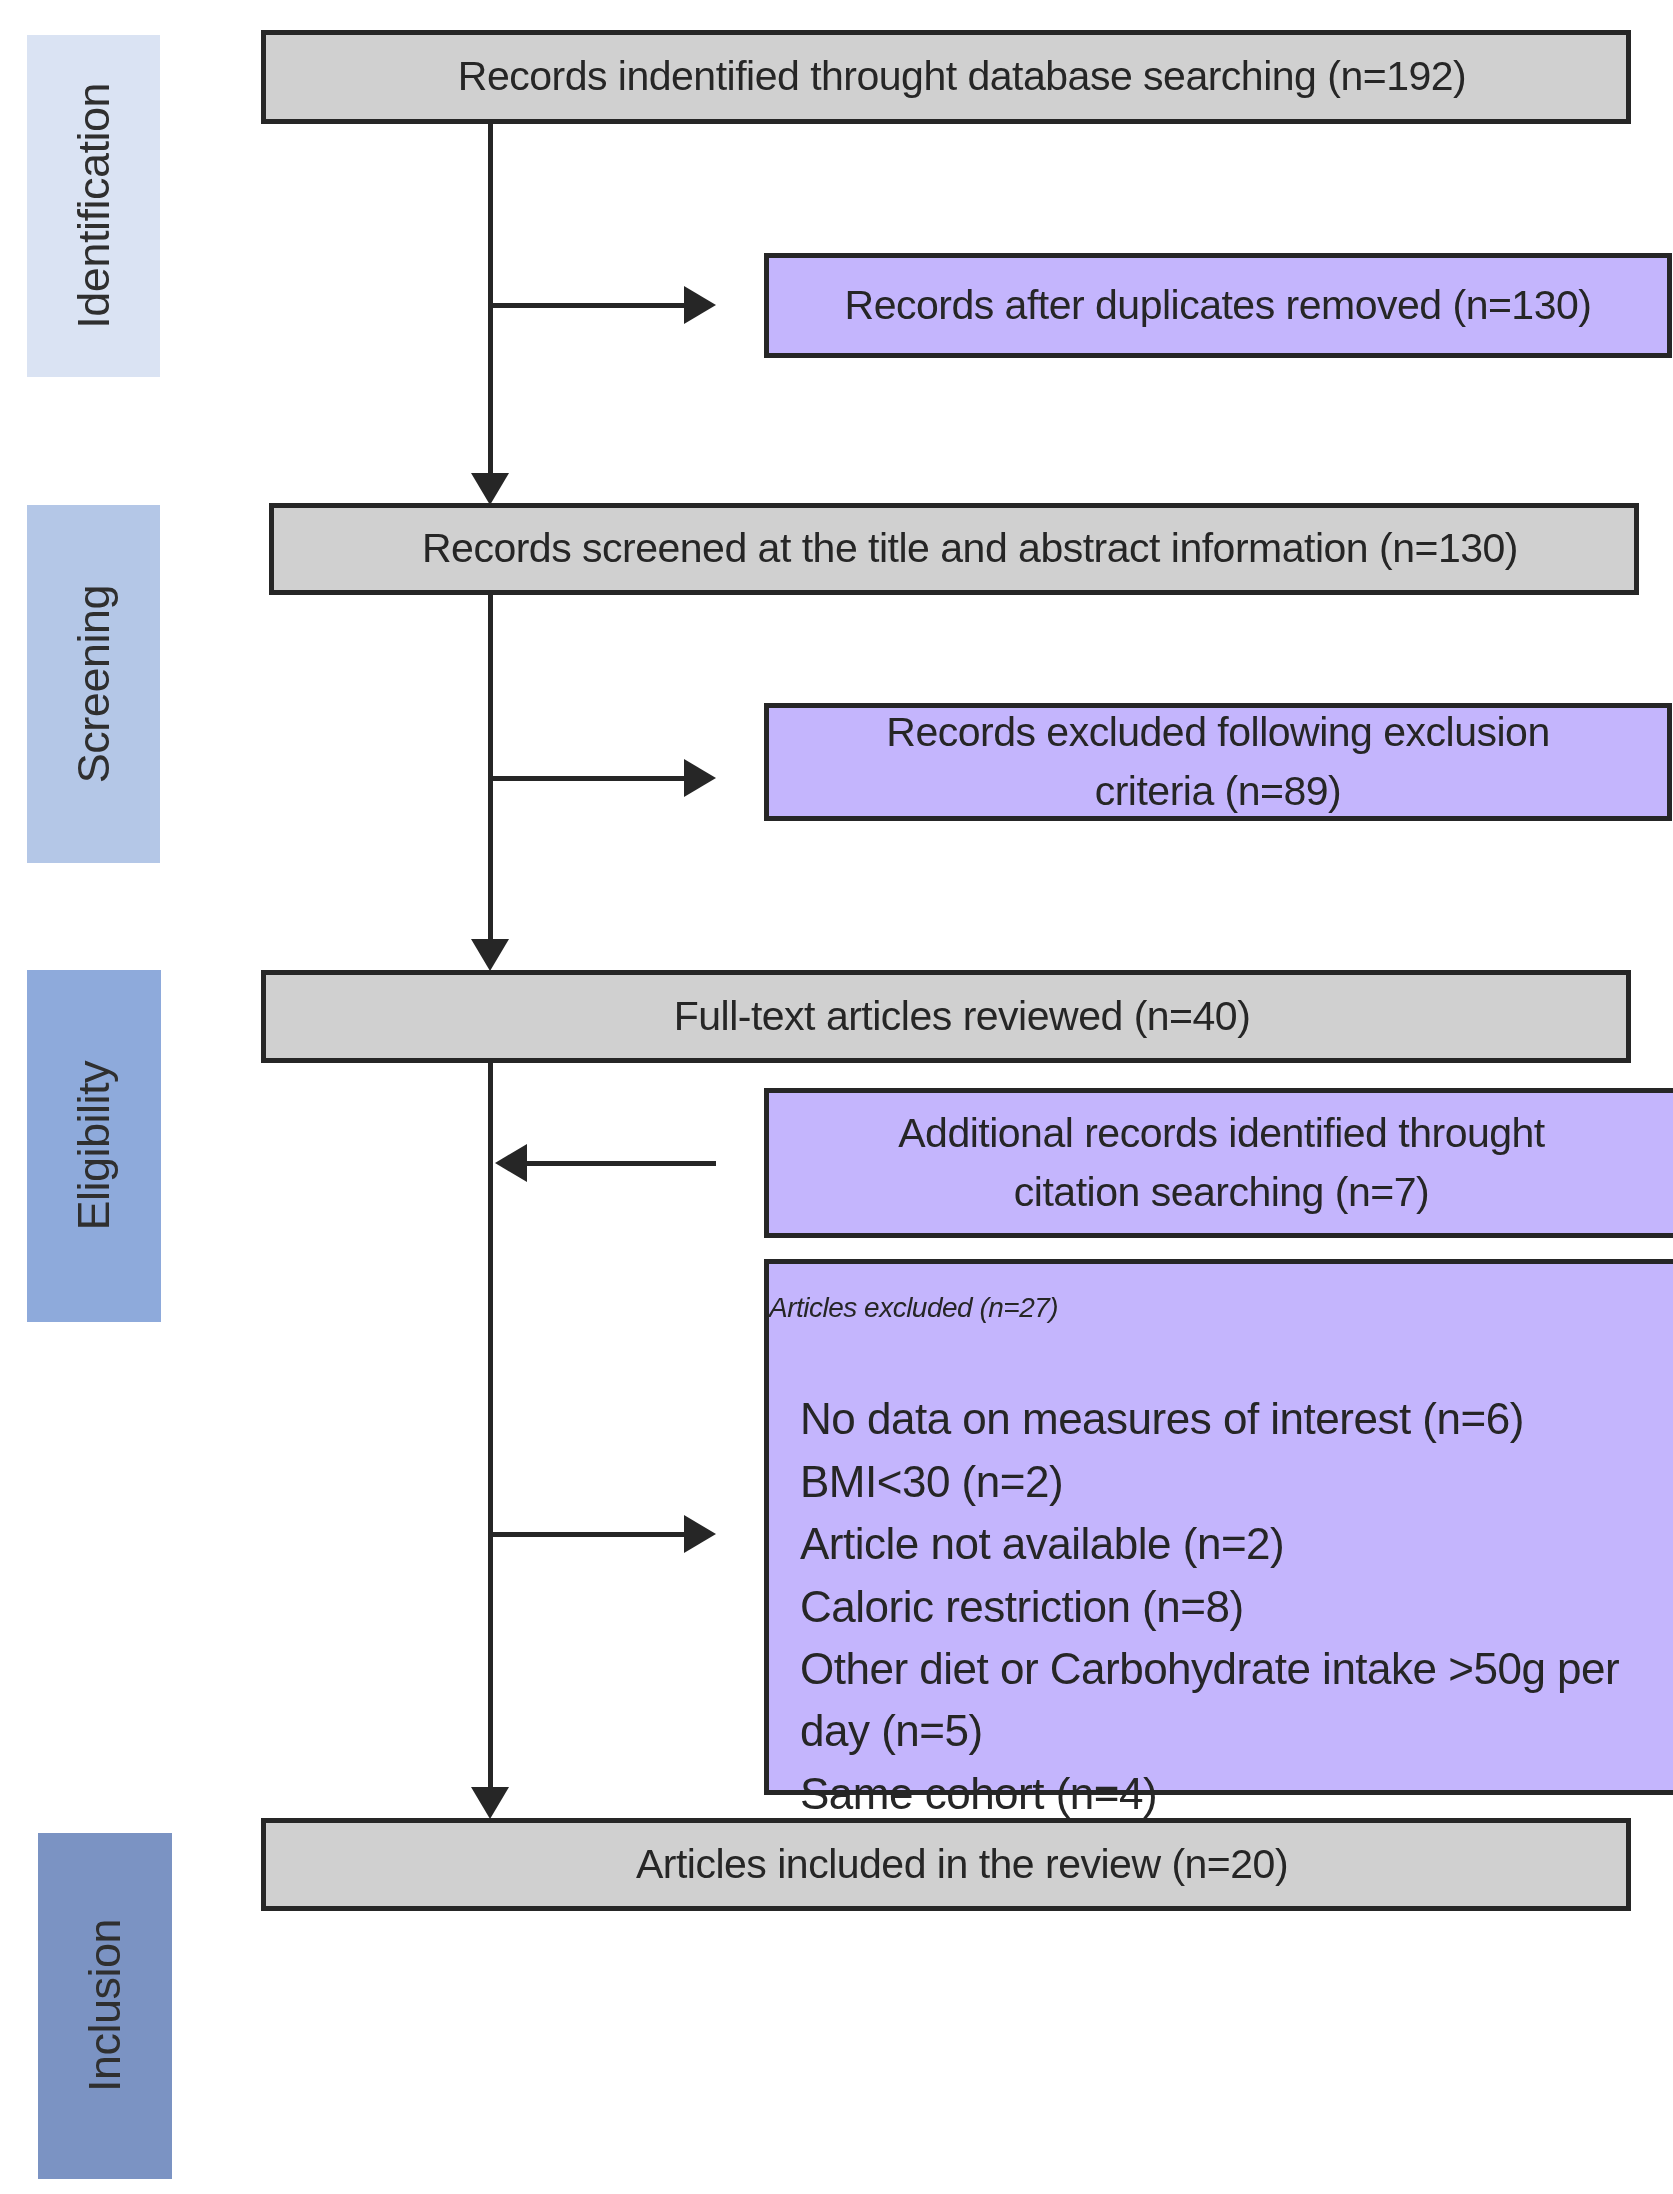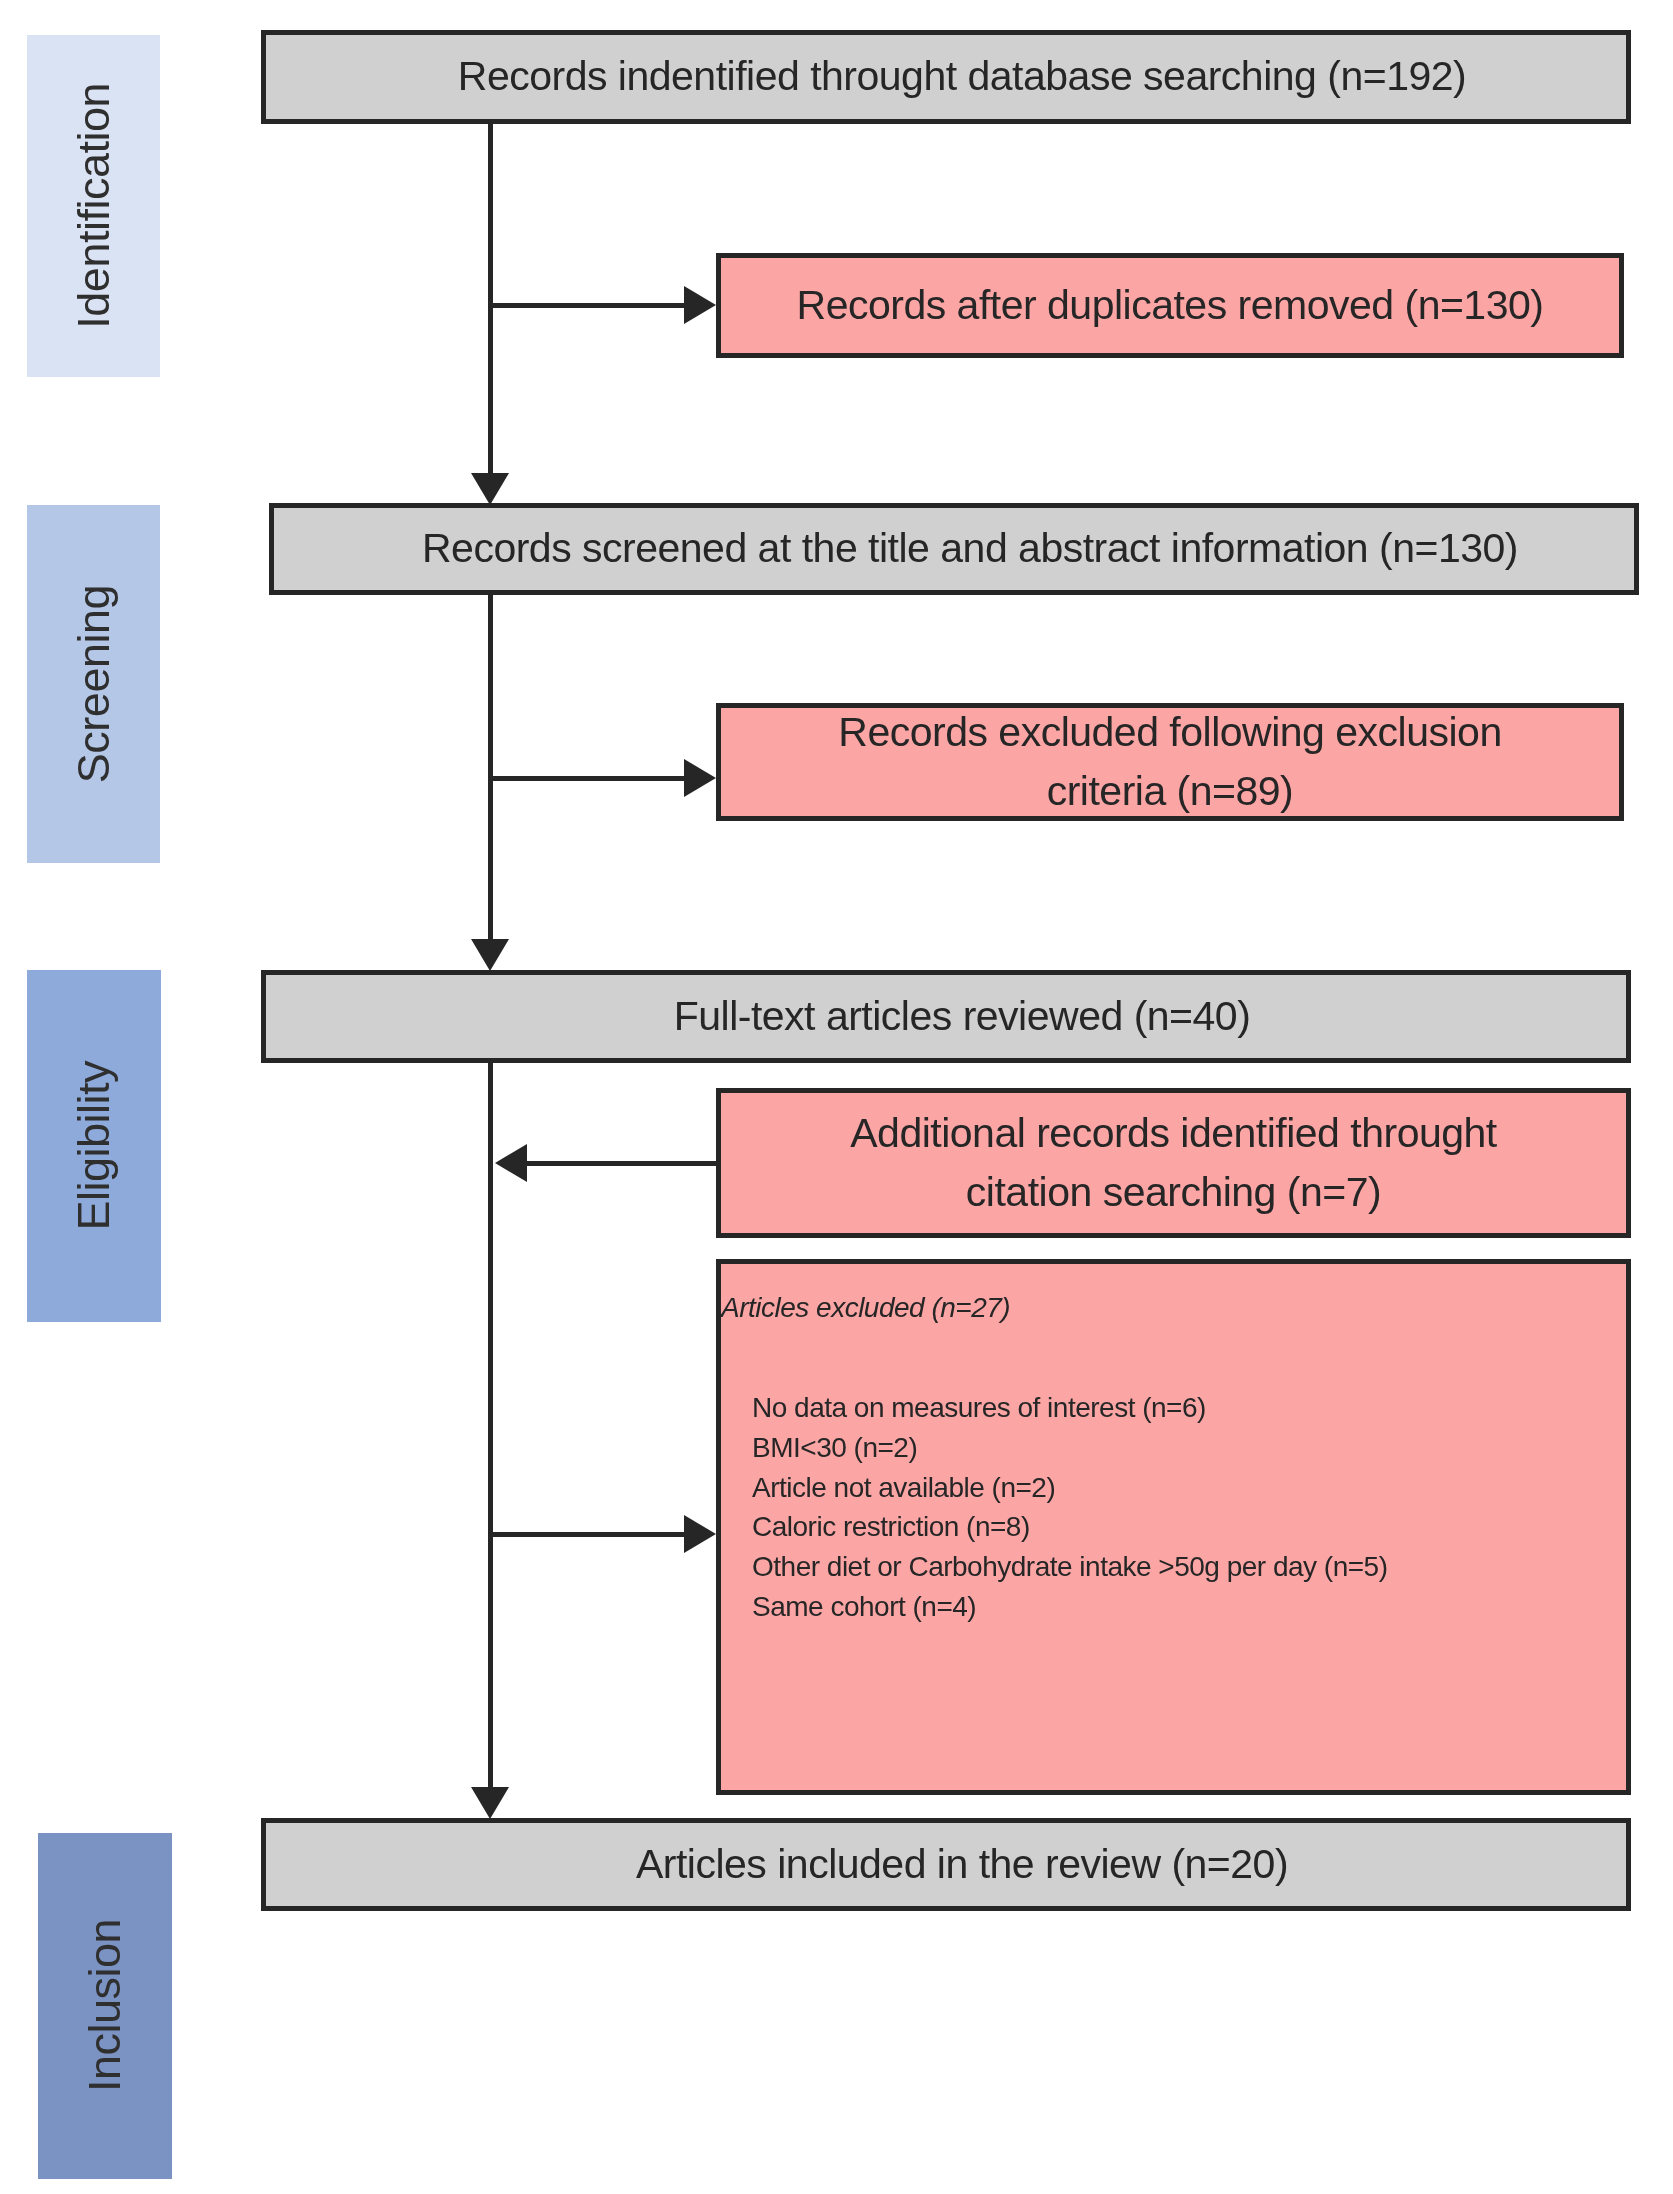--- a/index.html
+++ b/index.html
@@ -32,36 +32,36 @@
     box-sizing: border-box;
     display: flex; flex-direction: column;
     align-items: center; justify-content: center;
     font-size: 41px;
     color: #262626;
     letter-spacing: -0.5px;
     text-align: center;
     line-height: 1.45;
   }
   .box-gray  { background: #d0d0d0; padding-left: 32px; }
-  .box-white { background: #fca5a5; }
+  .box-white { background: #c4b5fd; margin-left: 48px; }
 
   .box-excluded {
     justify-content: flex-start;
     align-items: stretch;
     text-align: left;
   }
   .excl-title {
     margin-top: 23.5px;
     margin-bottom: 60px;
     font-size: 28px;
     font-style: italic;
   }
   .excl-items {
     padding: 0 21px 0 31px;
-    font-size: 28px;
+    font-size: 44px;
     line-height: 1.42;
   }
 
   
   .vline, .hline { position: absolute; background: #262626; }
   .vline { width: 4.7px; }
   .hline { height: 4.7px; }
   .arrow-down {
     position: absolute; width: 0; height: 0;
     border-left: 19px solid transparent;

